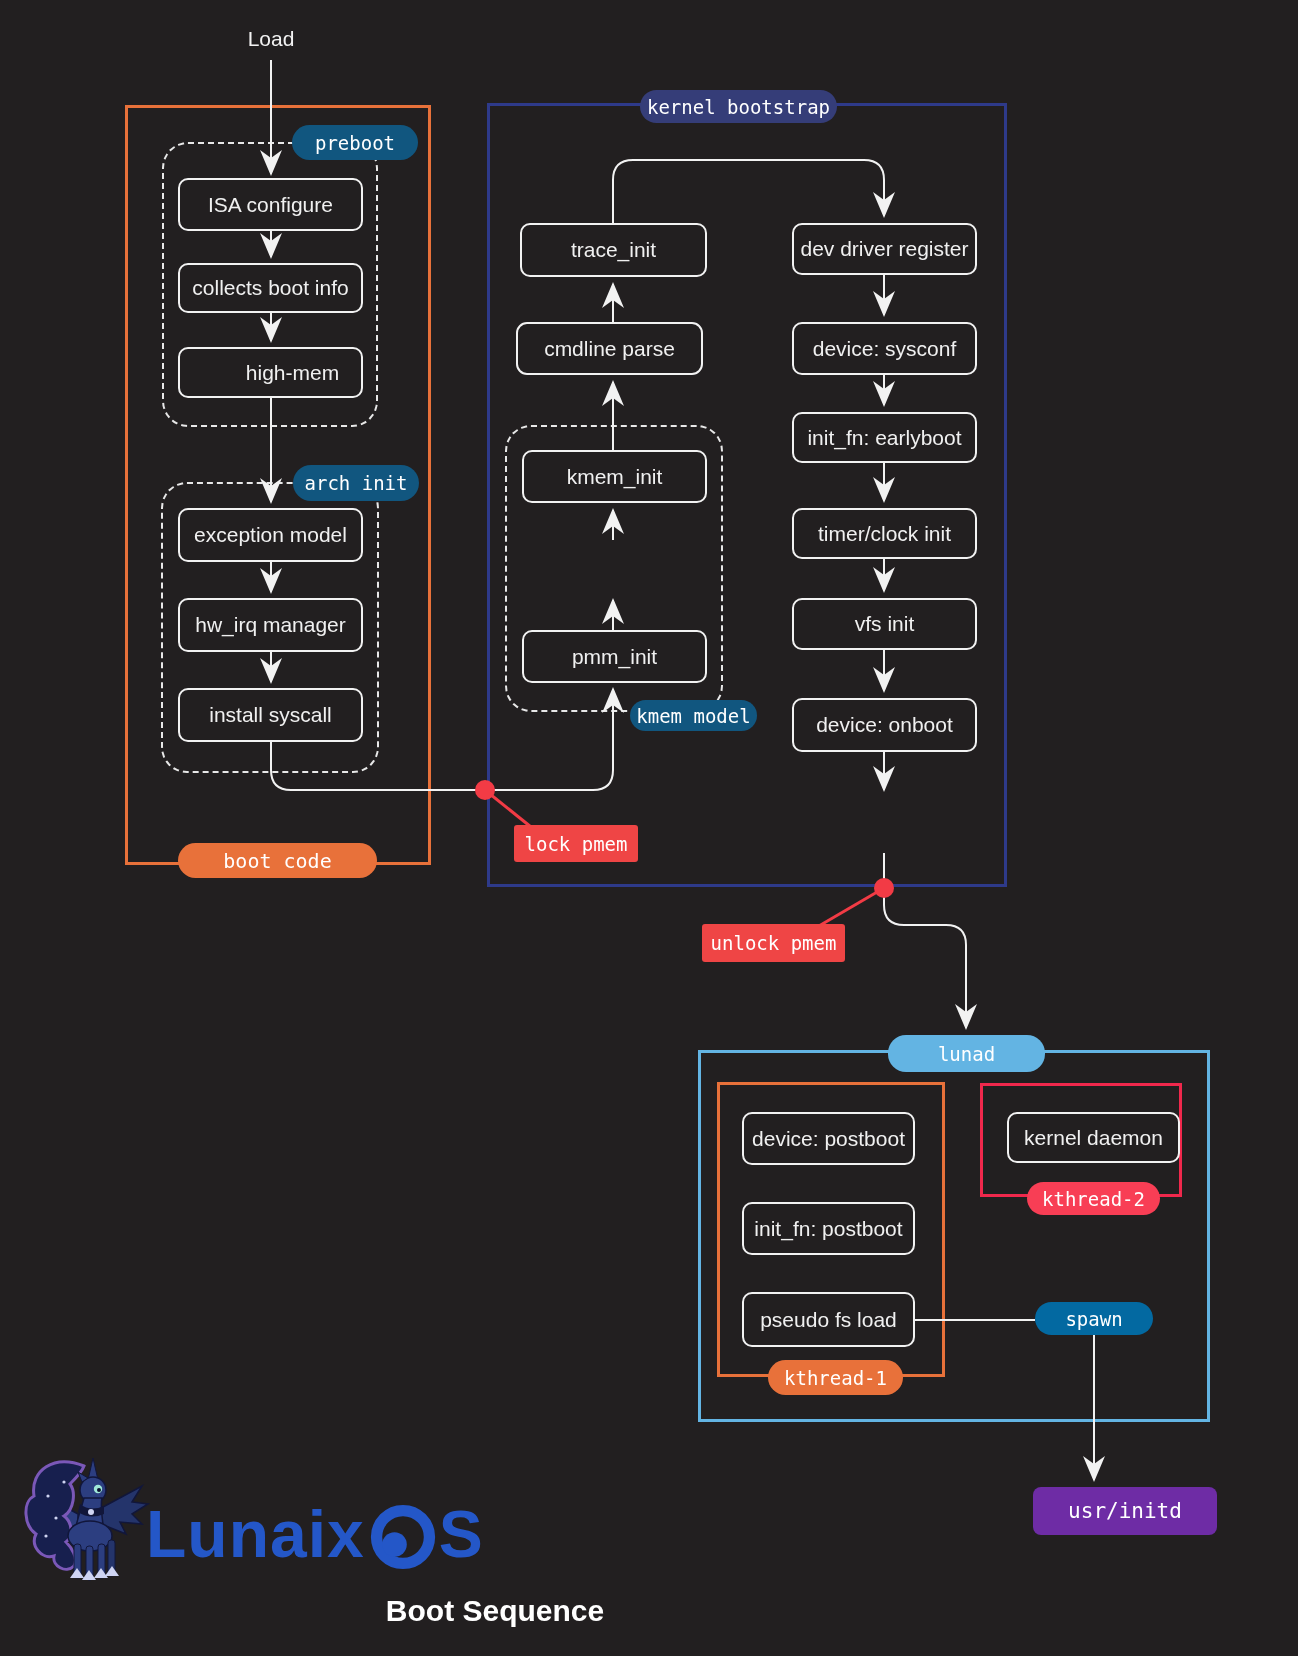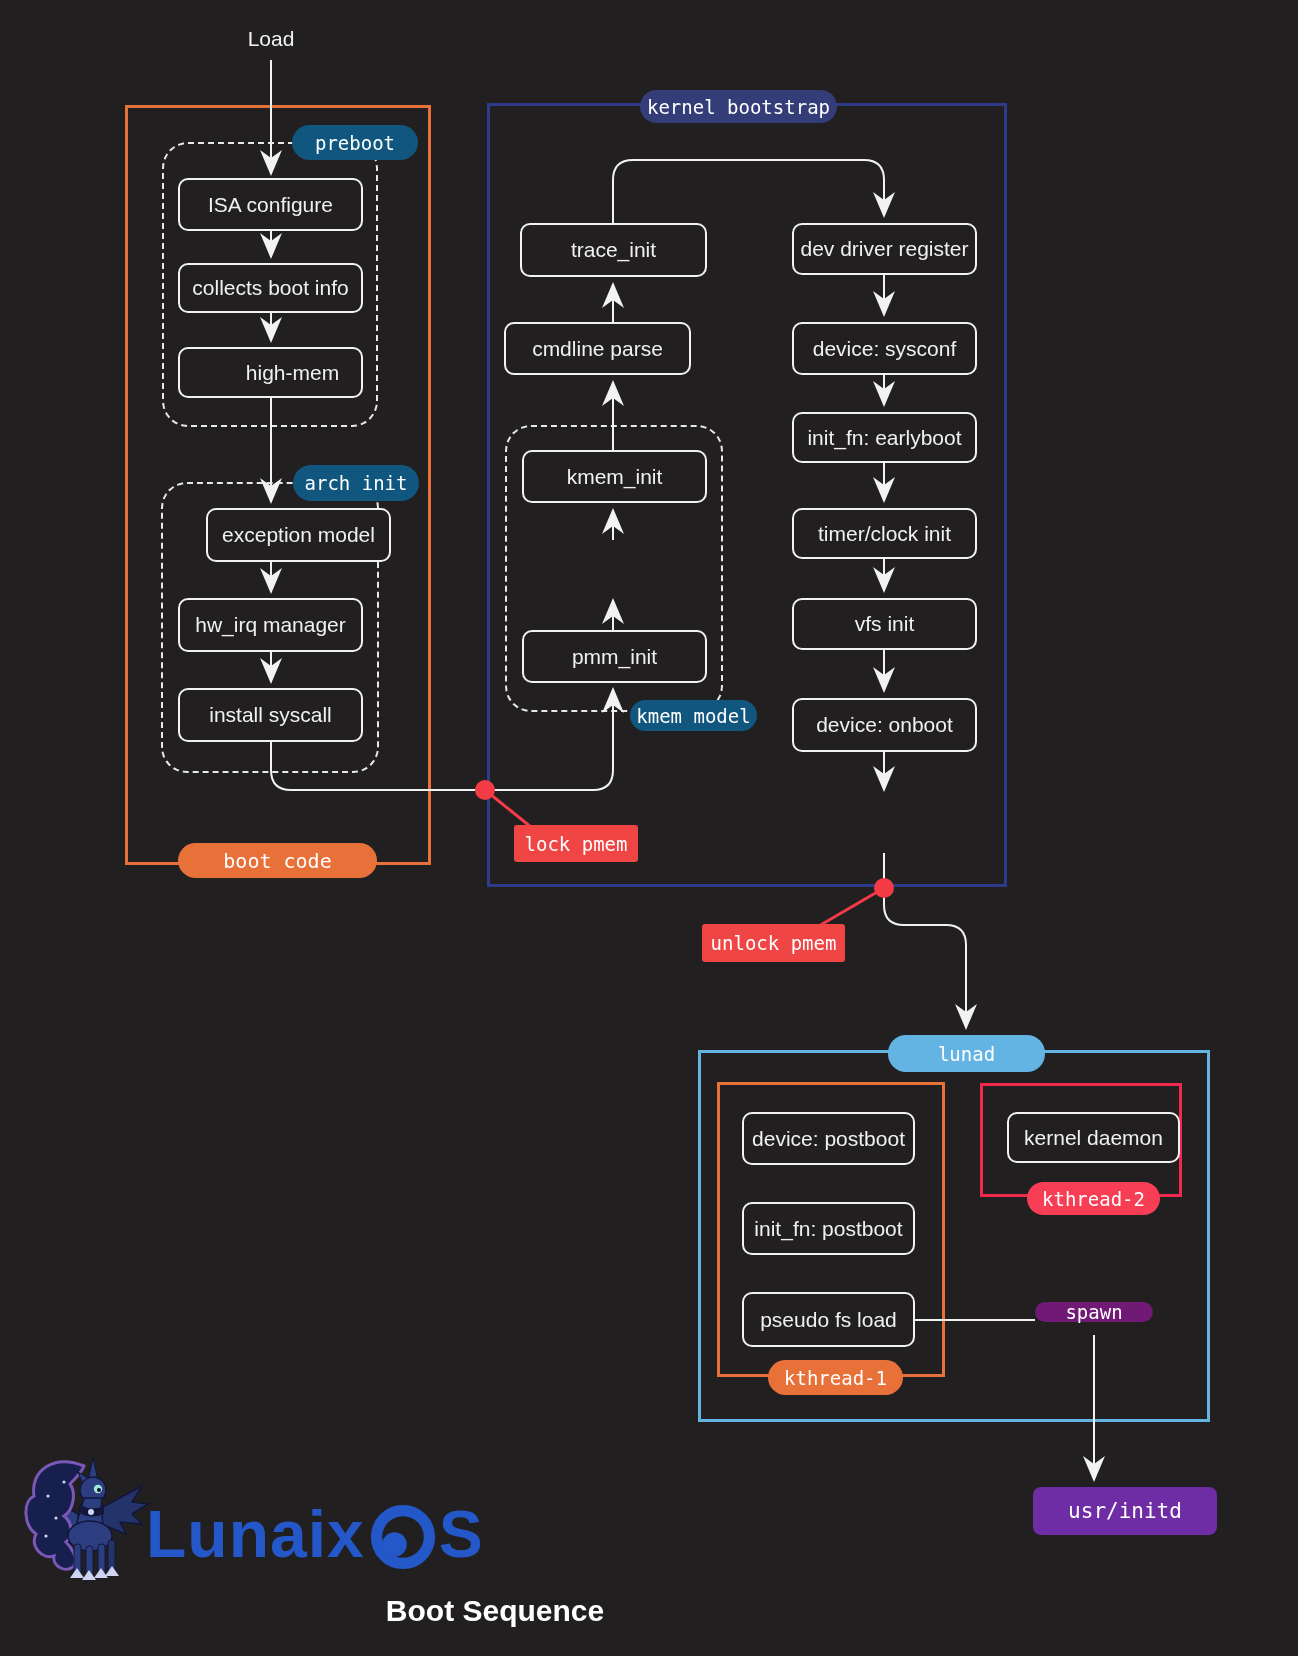--- a/index.html
+++ b/index.html
@@ -33,31 +33,31 @@
   <div class="group" style="left:125px;top:105px;width:306px;height:760px;border-color:#e8713a;"></div>
 
   <div class="dashed" style="left:162px;top:142px;width:216px;height:285px;"></div>
   <div class="pill" style="left:292px;top:125px;width:126px;height:35px;background:#11567f;">preboot</div>
   <div class="node" style="left:178px;top:178px;width:185px;height:53px;">ISA configure</div>
   <div class="node" style="left:178px;top:263px;width:185px;height:50px;">collects boot info</div>
   <div class="node" style="left:178px;top:347px;width:185px;height:51px;padding-left:44px;">high-mem</div>
 
   <div class="dashed" style="left:161px;top:482px;width:218px;height:291px;"></div>
   <div class="pill" style="left:293px;top:465px;width:126px;height:36px;background:#11567f;">arch init</div>
-  <div class="node" style="left:178px;top:508px;width:185px;height:54px;margin-left:28px;">exception model</div>
+  <div class="node" style="left:178px;top:508px;width:185px;height:54px;">exception model</div>
   <div class="node" style="left:178px;top:598px;width:185px;height:54px;">hw_irq manager</div>
   <div class="node" style="left:178px;top:688px;width:185px;height:54px;">install syscall</div>
 
   <div class="pill" style="left:178px;top:843px;width:199px;height:35px;background:#e8713a;font-size:20px;">boot code</div>
 
   <div class="group" style="left:487px;top:103px;width:520px;height:784px;border-color:#2e3a8a;"></div>
   <div class="pill" style="left:640px;top:90px;width:197px;height:33px;background:#353d78;">kernel bootstrap</div>
 
   <div class="node" style="left:520px;top:223px;width:187px;height:54px;">trace_init</div>
-  <div class="node" style="left:504px;top:322px;width:187px;height:53px;">cmdline parse</div>
+  <div class="node" style="left:516px;top:322px;width:187px;height:53px;border-radius:11px;">cmdline parse</div>
 
   <div class="dashed" style="left:505px;top:425px;width:218px;height:287px;"></div>
   <div class="node" style="left:522px;top:450px;width:185px;height:53px;">kmem_init</div>
   <div class="node" style="left:522px;top:630px;width:185px;height:53px;">pmm_init</div>
   <div class="pill" style="left:630px;top:700px;width:127px;height:31px;background:#11567f;">kmem model</div>
 
   <div class="node" style="left:792px;top:223px;width:185px;height:52px;">dev driver register</div>
   <div class="node" style="left:792px;top:322px;width:185px;height:53px;">device: sysconf</div>
   <div class="node" style="left:792px;top:412px;width:185px;height:51px;">init_fn: earlyboot</div>
   <div class="node" style="left:792px;top:508px;width:185px;height:51px;">timer/clock init</div>
@@ -73,21 +73,21 @@
   <div class="group" style="left:717px;top:1082px;width:228px;height:295px;border-color:#e8713a;"></div>
   <div class="node" style="left:742px;top:1112px;width:173px;height:53px;">device: postboot</div>
   <div class="node" style="left:742px;top:1202px;width:173px;height:53px;">init_fn: postboot</div>
   <div class="node" style="left:742px;top:1292px;width:173px;height:55px;">pseudo fs load</div>
   <div class="pill" style="left:768px;top:1360px;width:135px;height:35px;background:#e8713a;">kthread-1</div>
 
   <div class="group" style="left:980px;top:1083px;width:202px;height:114px;border-color:#f0284c;"></div>
   <div class="node" style="left:1007px;top:1112px;width:173px;height:51px;">kernel daemon</div>
   <div class="pill" style="left:1027px;top:1182px;width:133px;height:33px;background:#f83e55;">kthread-2</div>
 
-  <div class="pill" style="left:1035px;top:1302px;width:118px;height:20px;background:#701a75;">spawn</div>
+  <div class="pill" style="left:1035px;top:1302px;width:118px;height:33px;background:#0369a1;">spawn</div>
 
   <div class="tag" style="left:1033px;top:1487px;width:184px;height:48px;background:#6e2ca5;border-radius:8px;font-size:21px;">usr/initd</div>
 
   <svg class="overlay" width="1298" height="1656" viewBox="0 0 1298 1656">
     <defs>
       <marker id="ah" markerWidth="14" markerHeight="11" refX="12" refY="5.5" orient="auto">
         <path d="M0,0 L13,5.5 L0,11 L4,5.5 Z" fill="#f2f2f2"></path>
       </marker>
     </defs>
     <g stroke="#f2f2f2" stroke-width="2" fill="none">

